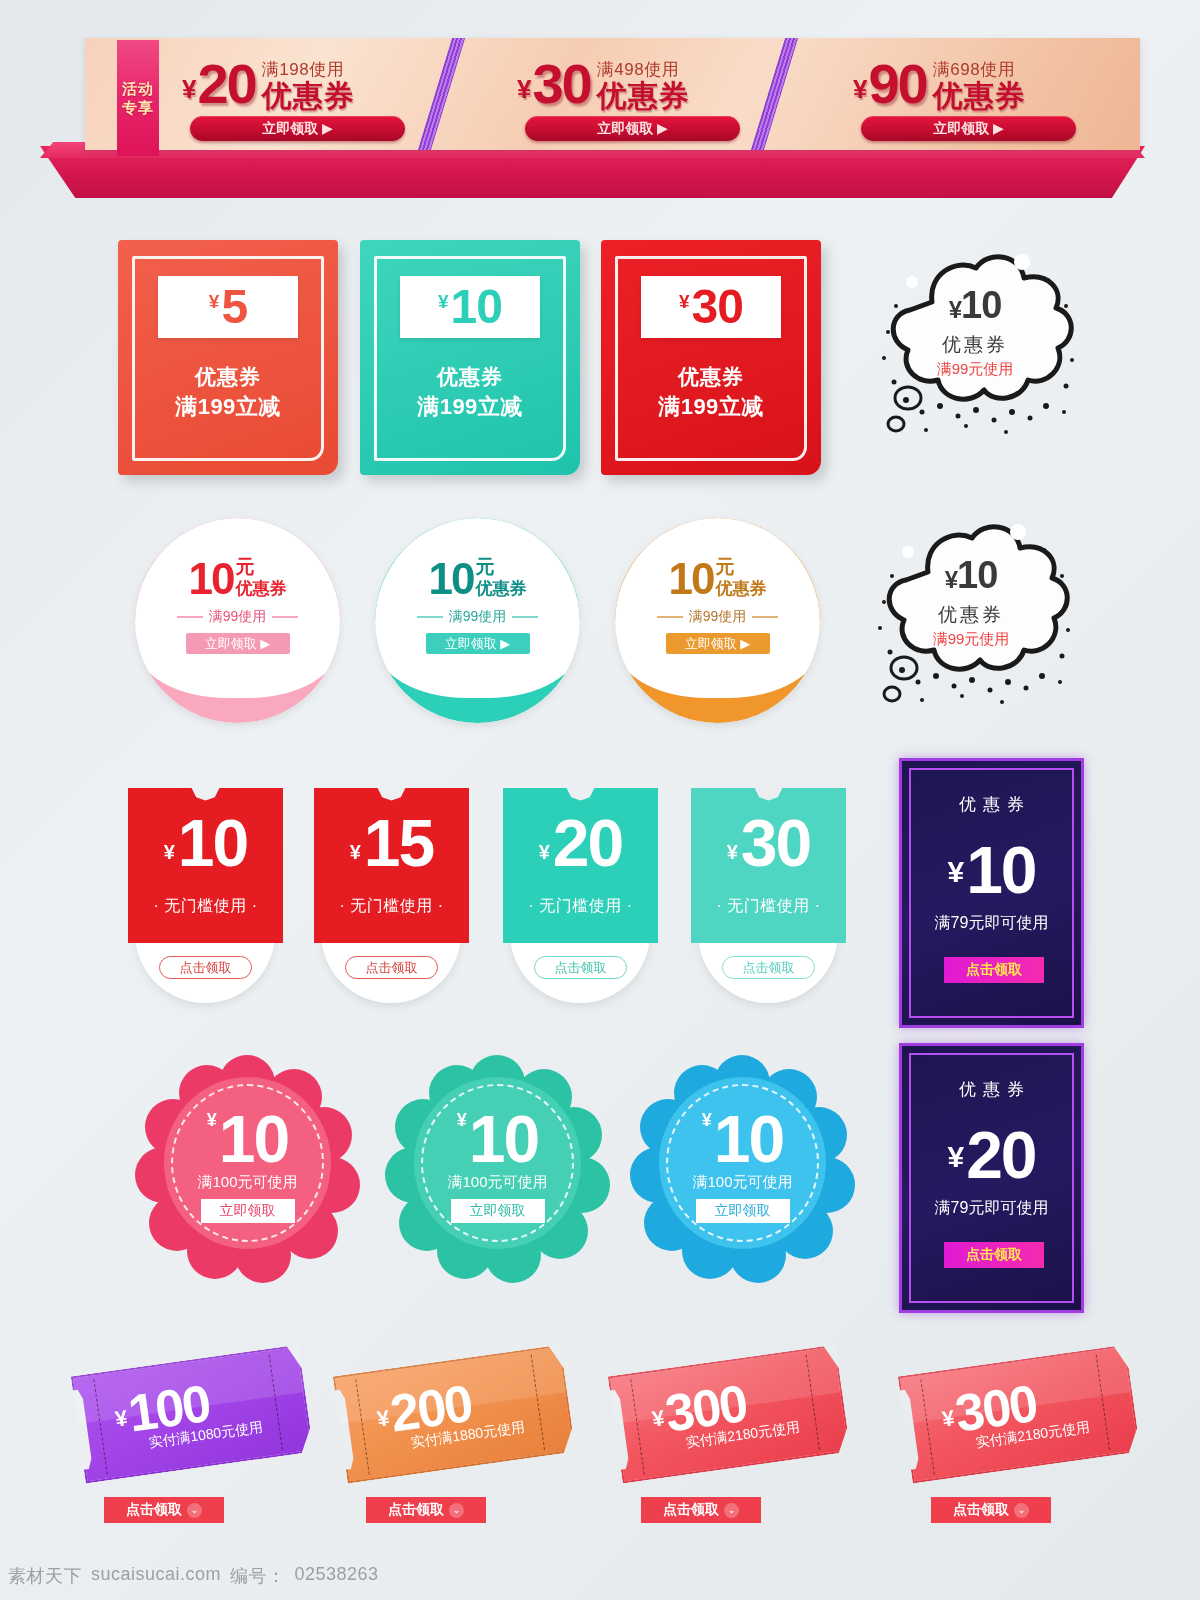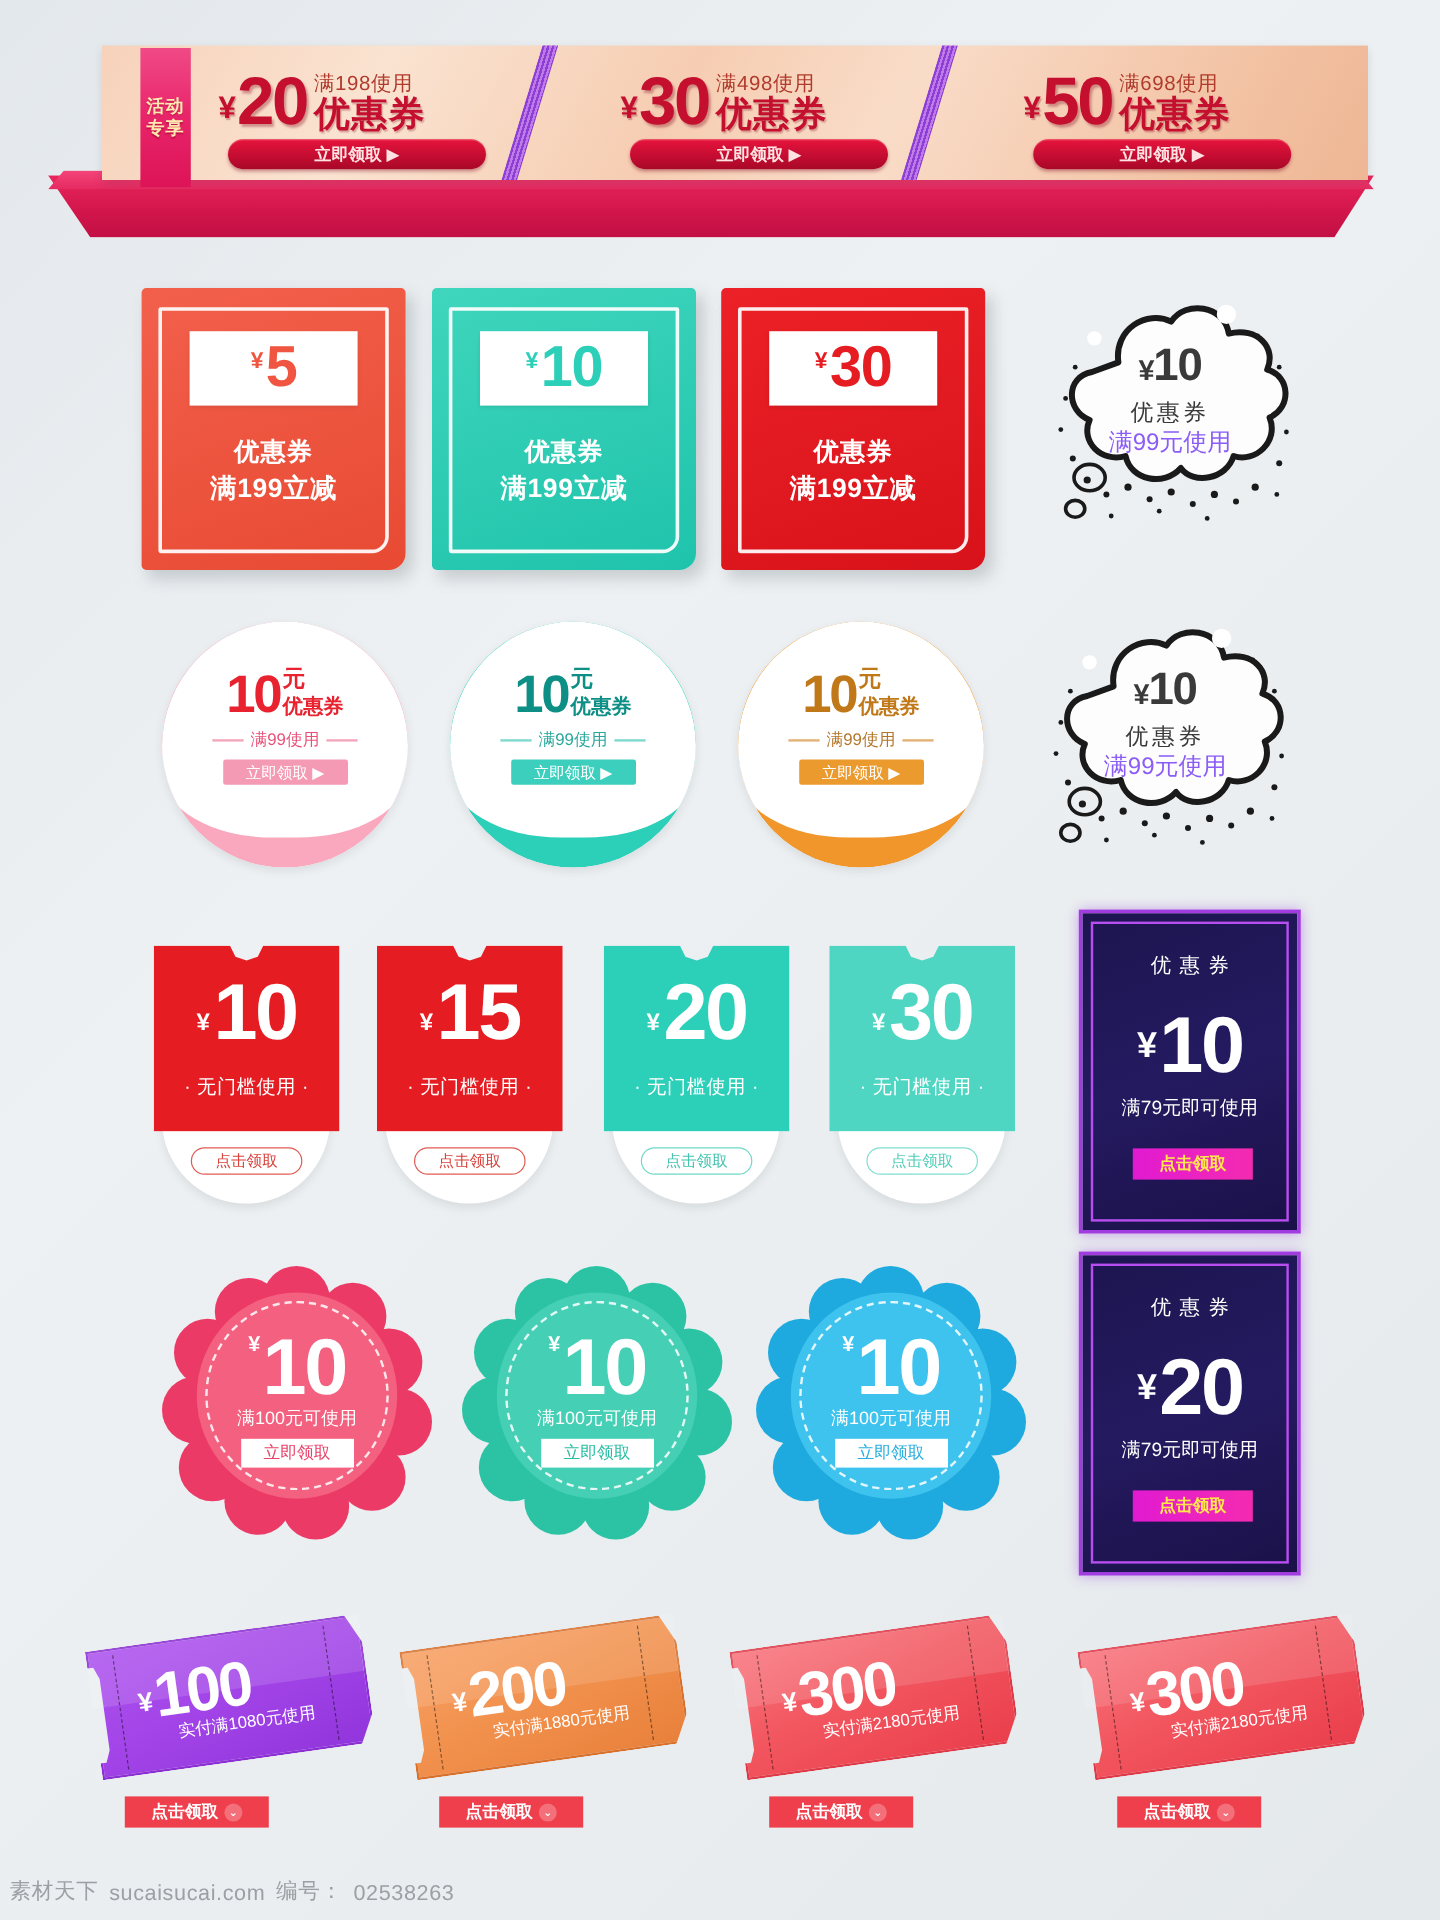--- a/index.html
+++ b/index.html
@@ -74,21 +74,21 @@
   .sqcard .cap { position: absolute; left: 0; right: 0; top: 122px; text-align: center; color: #fff; }
   .sqcard .cap .l1 { font-size: 21px; font-weight: bold; line-height: 30px; letter-spacing: 1px; }
   .sqcard .cap .l2 { font-size: 22px; font-weight: bold; line-height: 30px; letter-spacing: .5px; }
 
   
   .cloud { position: relative; width: 210px; height: 200px; }
   .cloud .txt { position: absolute; left: 0; right: 0; top: 44px; text-align: center; color: #3a3a3a; }
   .cloud .txt .amount { font-size: 38px; font-weight: bold; line-height: 42px; letter-spacing: -1px; }
   .cloud .txt .amount .yy { font-size: 24px; font-weight: bold; }
   .cloud .txt .l1 { font-size: 19px; line-height: 27px; letter-spacing: 3px; }
-  .cloud .txt .l2 { font-size: 20px; line-height: 22px; color: #8b5cf6; }
+  .cloud .txt .l2 { font-size: 15px; line-height: 22px; color: #ef4444; }
 
   
   .circ { width: 205px; height: 205px; border-radius: 50%; position: relative; overflow: hidden;
     box-shadow: 0 3px 7px rgba(110,120,130,.16); }
   .circ .arc { position: absolute; left: 0; bottom: 0; width: 205px; height: 205px; border-radius: 50%; }
   .circ .inner { position: absolute; left: 0; top: 0; width: 205px; height: 180px; background: #fff;
     border-radius: 50% 50% 45% 45% / 58% 58% 30% 30%; }
   .circ .body { position: absolute; left: 0; right: 0; top: 38px; text-align: center; }
   .circ .big { display: inline-flex; align-items: flex-start; }
   .circ .big .n { font-size: 44px; font-weight: bold; line-height: 46px; letter-spacing: -2px; }
@@ -161,21 +161,21 @@
   .ticket .amt .y { font-size: 22px; font-weight: bold; line-height: 46px; margin-right: 2px; }
   .ticket .amt .n { font-size: 52px; font-weight: bold; line-height: 54px; letter-spacing: -2px; }
   .ticket .cond { position: absolute; left: 68px; top: 68px; font-size: 14px; color: #fff; white-space: nowrap; }
   .tkbtn { position: absolute; width: 120px; height: 26px; background: #ef3f4d; color: #fff;
     font-size: 14px; font-weight: bold; display: flex; align-items: center; justify-content: center; gap: 5px; }
   .tkbtn .chev { width: 15px; height: 15px; border-radius: 50%; background: rgba(255,255,255,.25);
     display: flex; align-items: center; justify-content: center; font-size: 9px; }
 
   
   .watermark { position: absolute; left: 8px; bottom: 12px; color: #9aa0a4; font-size: 18px;
-    letter-spacing: .5px; display: flex; align-items: flex-end; gap: 9px; }
+    letter-spacing: .5px; display: flex; align-items: flex-start; gap: 9px; }
   .watermark .url { font-weight: normal; }
 </style>
 </head>
 <body>
 
 <div class="banner-wrap">
   <div class="banner-shelf"></div>
   <div class="banner-shelf-top"></div>
   <div class="banner-body">
     <div class="banner-tab">
@@ -206,21 +206,21 @@
           <div class="cond">满498使用</div>
           <div class="word">优惠券</div>
         </span>
       </div>
       <div class="btn">立即领取 ▶</div>
     </div>
 
     <div class="bslot" style="left:768px;width:250px">
       <div class="row1">
         <span class="yen">¥</span>
-        <span class="amt">50</span>
+        <span class="amt">90</span>
         <span class="texts">
           <div class="cond">满698使用</div>
           <div class="word">优惠券</div>
         </span>
       </div>
       <div class="btn">立即领取 ▶</div>
     </div>
   </div>
 </div>
 

